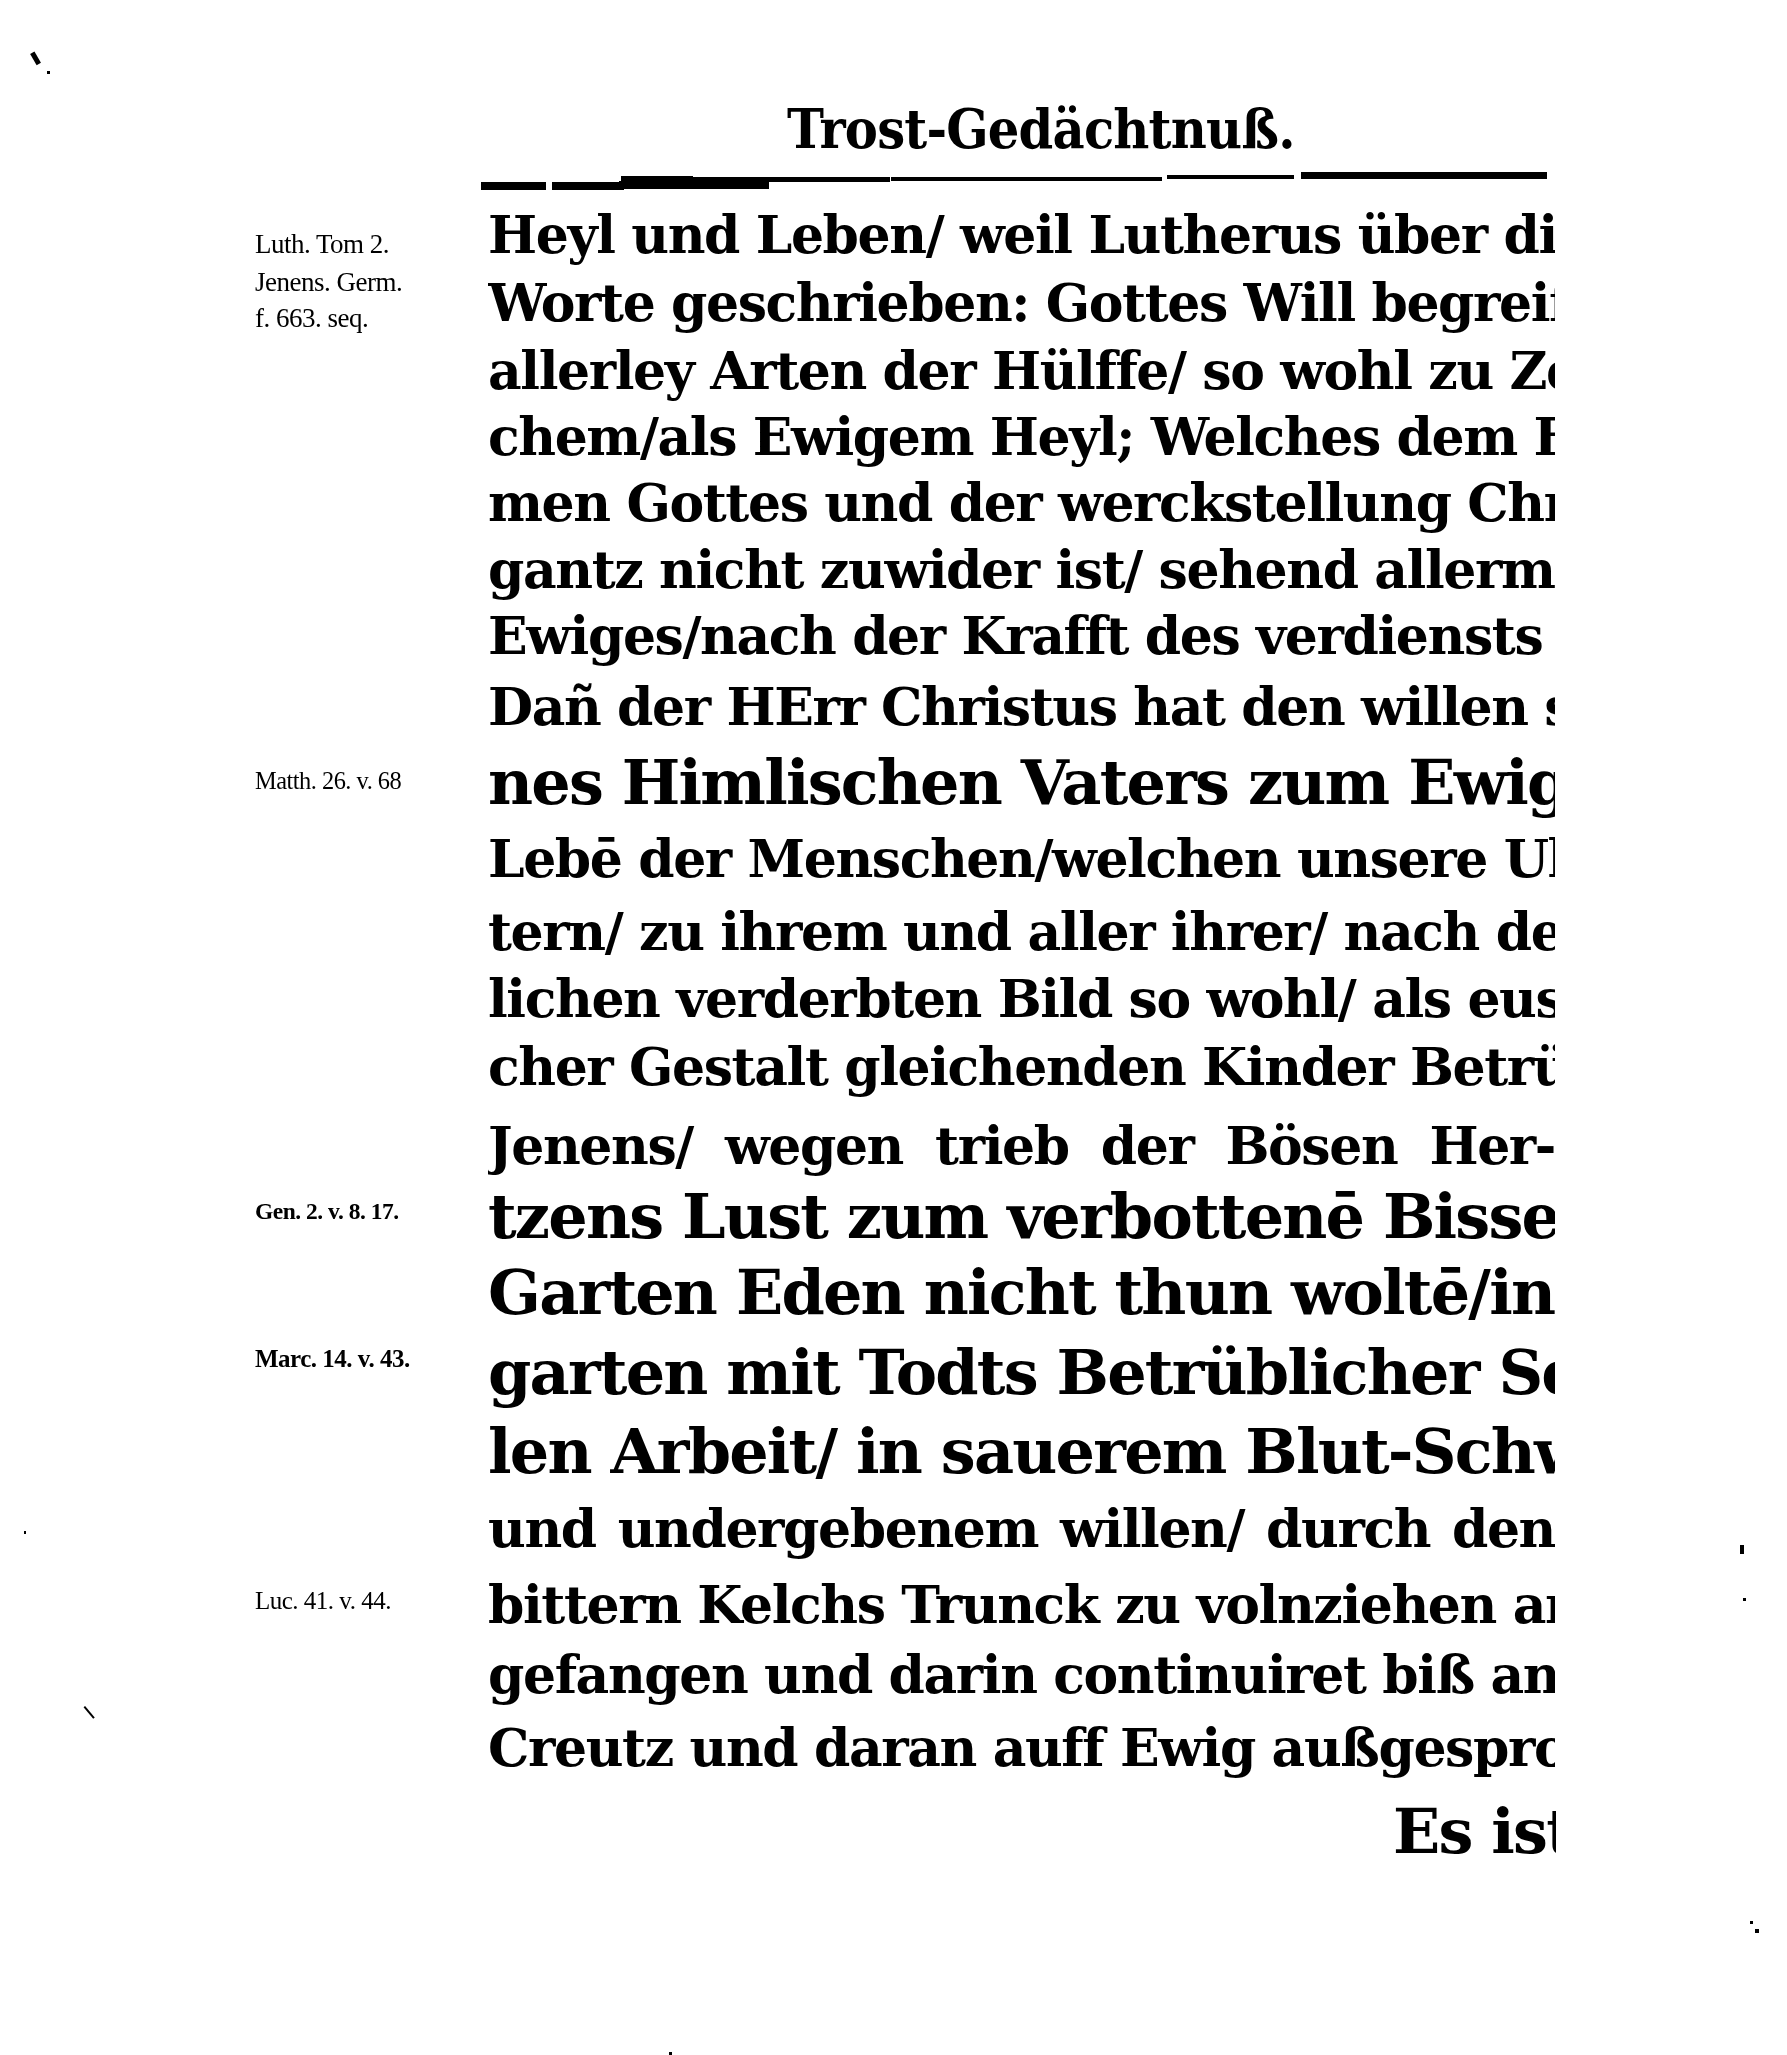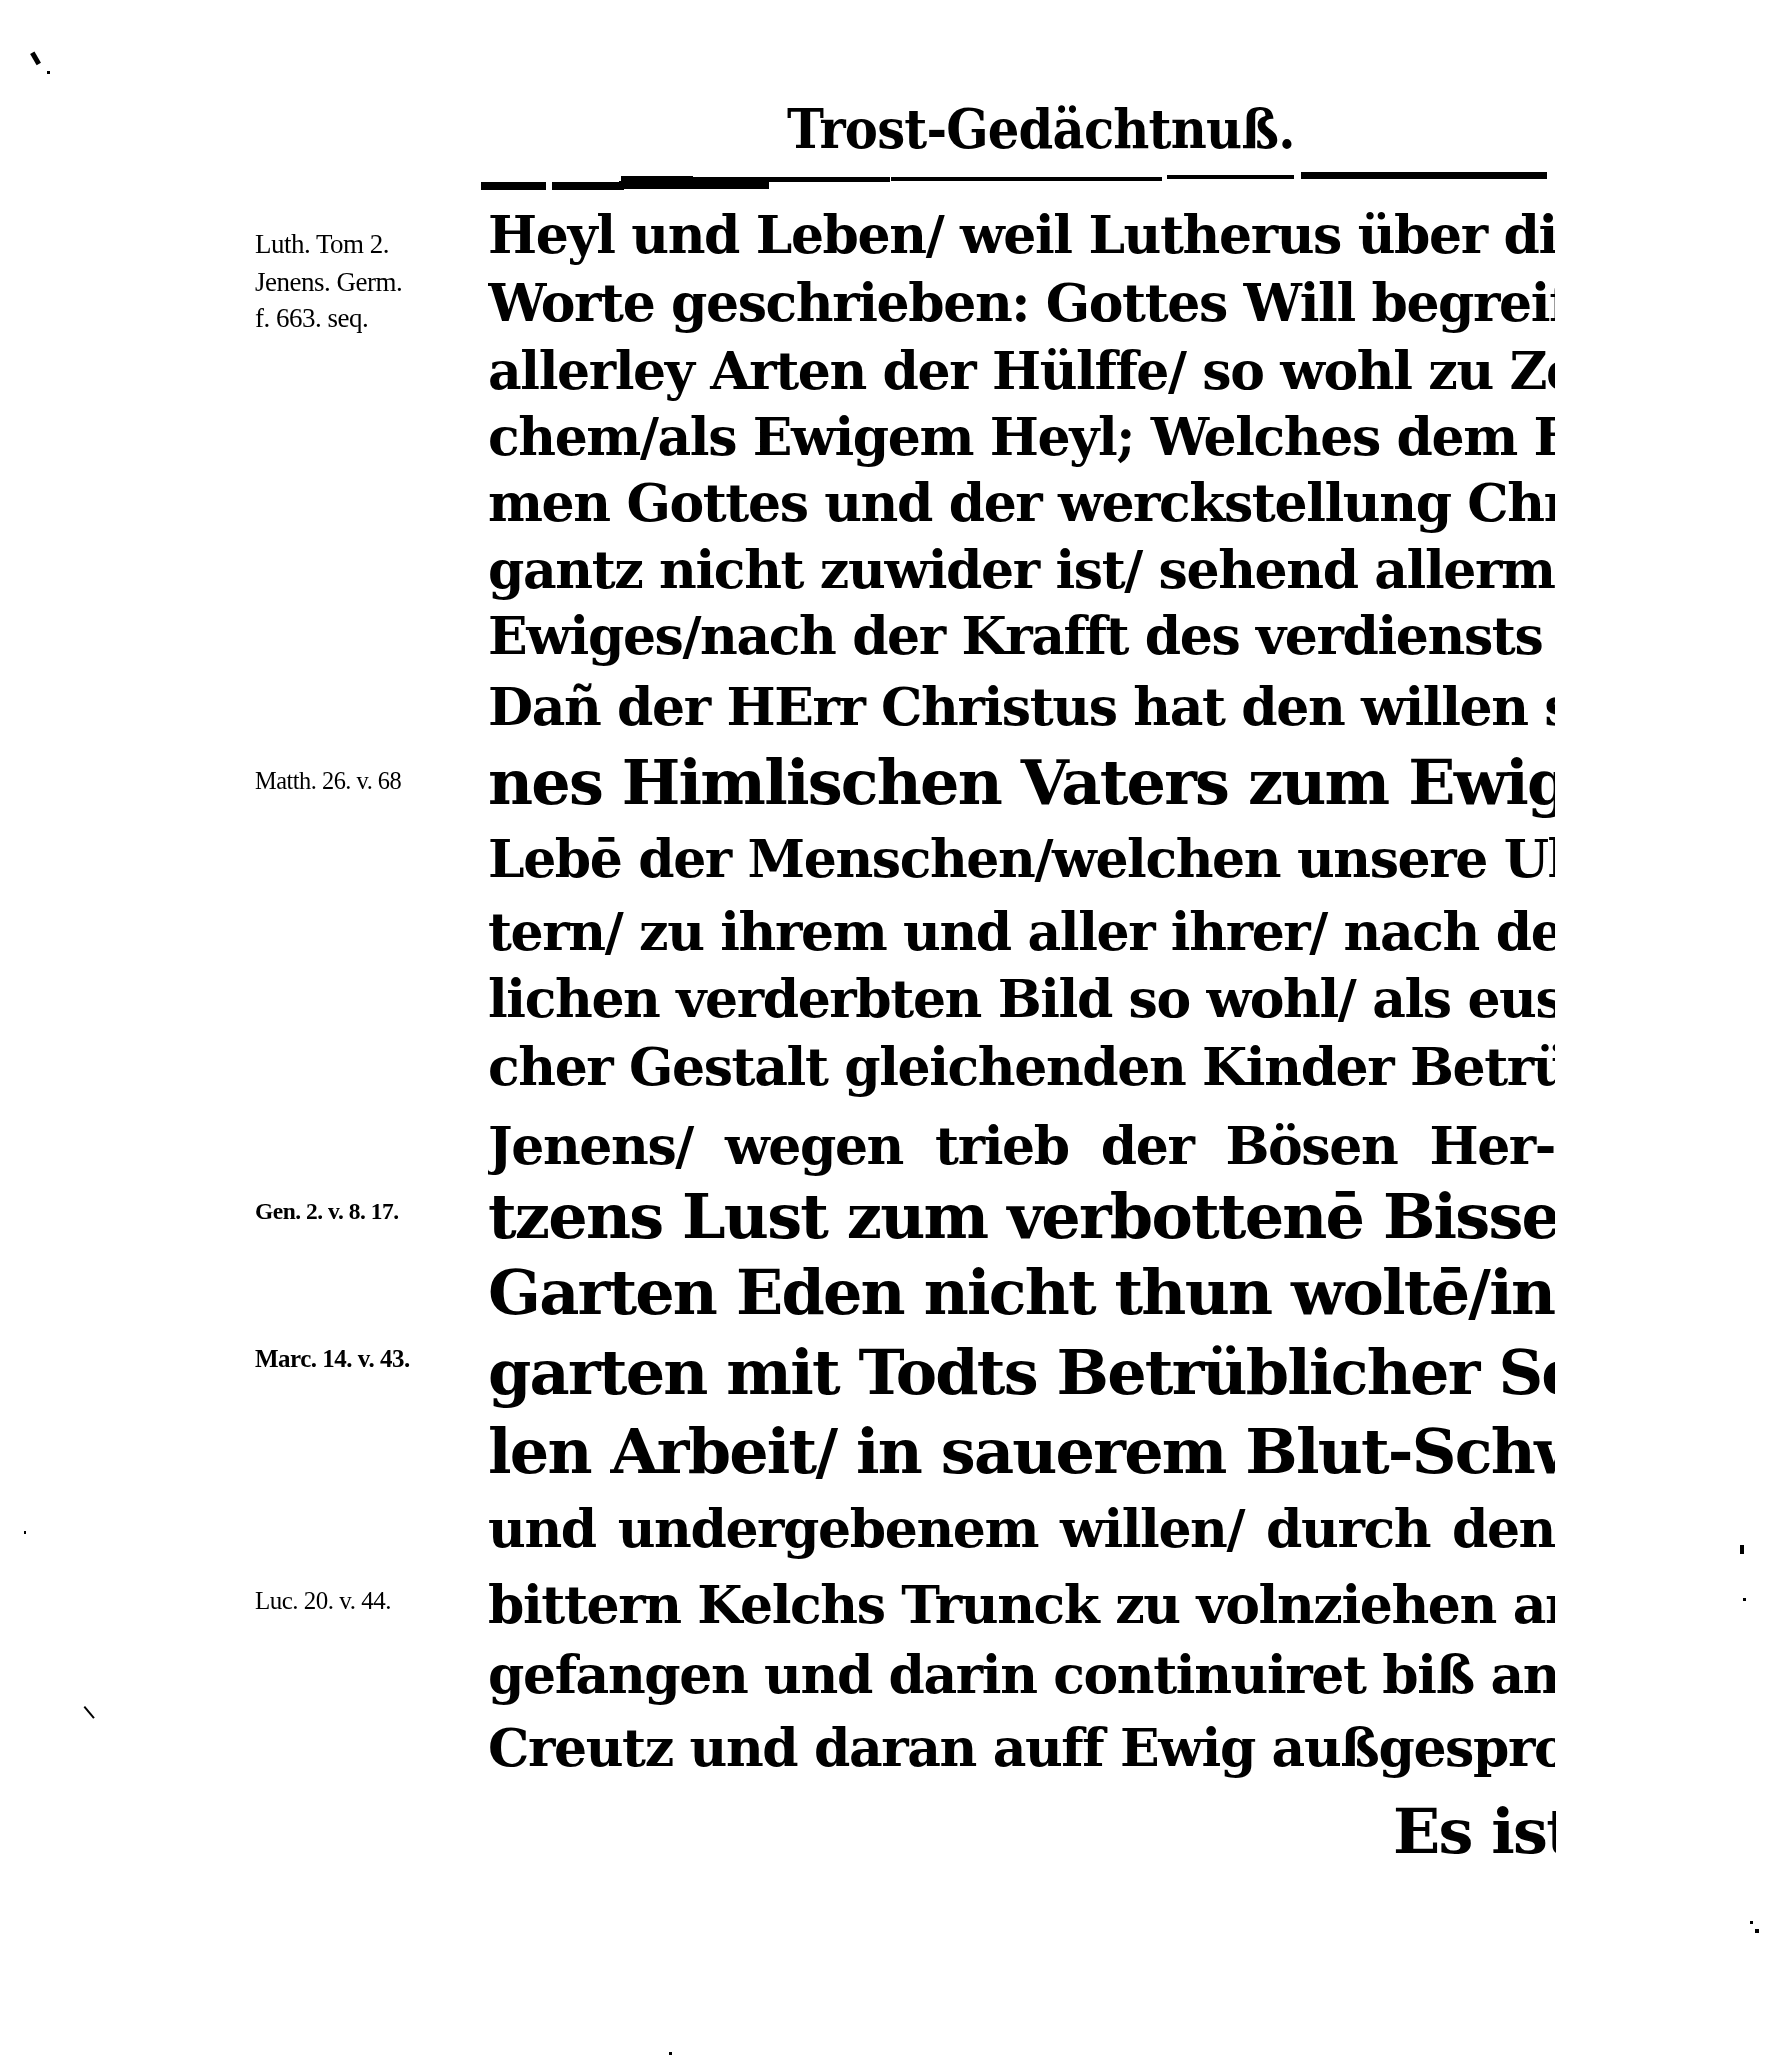--- a/index.html
+++ b/index.html
@@ -82,21 +82,21 @@
     <div class="body-line catchword big" style="top:1796px;">Es ist</div>
   </div>
 
   <div>
     <div class="margin-note" style="top:226px;">Luth. Tom 2.</div>
     <div class="margin-note" style="top:264px;">Jenens. Germ.</div>
     <div class="margin-note" style="top:300px;">f. 663. seq.</div>
     <div class="margin-note" style="top:763px; font-size:24.4px;">Matth. 26. v. 68</div>
     <div class="margin-note bold" style="top:1158px; font-size:23.5px;margin-top:35px;">Gen. 2. v. 8. 17.</div>
     <div class="margin-note bold" style="top:1341px; font-size:25px;">Marc. 14. v. 43.</div>
-    <div class="margin-note" style="top:1583px; font-size:25px;">Luc. 20. v. 44.</div>
+    <div class="margin-note" style="top:1583px; font-size:25px;">Luc. 41. v. 44.</div>
   </div>
 
   <div>
     <div class="speck" style="left:33px; top:52px; width:4.5px; height:12.7px; transform:rotate(-30deg);"></div>
     <div class="speck" style="left:47px; top:71px; width:2.7px; height:2.7px;"></div>
     <div class="speck" style="left:23.5px; top:1531px; width:2.7px; height:2.7px;"></div>
     <div class="speck" style="left:88px; top:1705px; width:1.8px; height:14.5px; transform:rotate(-40deg);"></div>
     <div class="speck" style="left:1740px; top:1545px; width:3.6px; height:9px;"></div>
     <div class="speck" style="left:1743px; top:1598px; width:2.7px; height:2.7px;"></div>
     <div class="speck" style="left:1750px; top:1921px; width:2.7px; height:2.7px;"></div>

